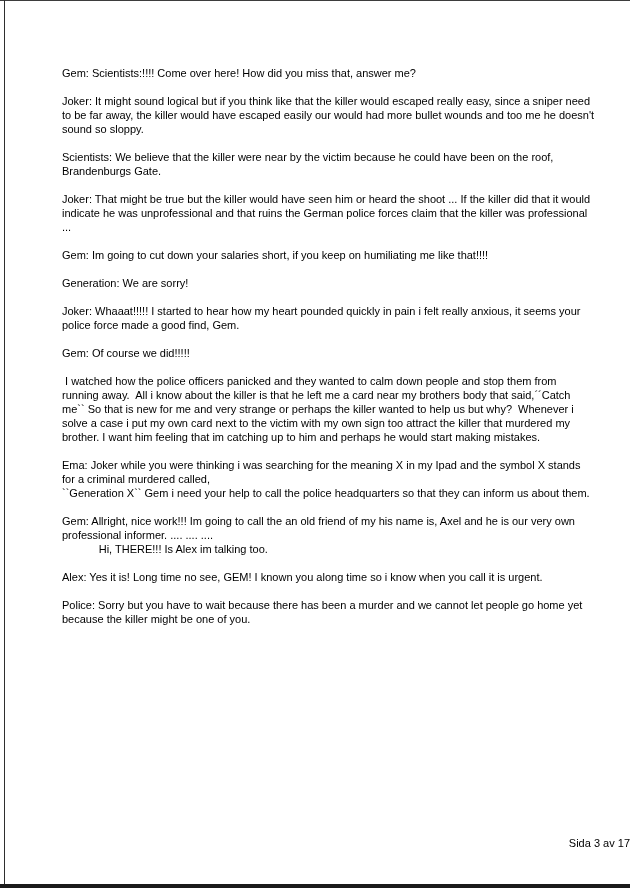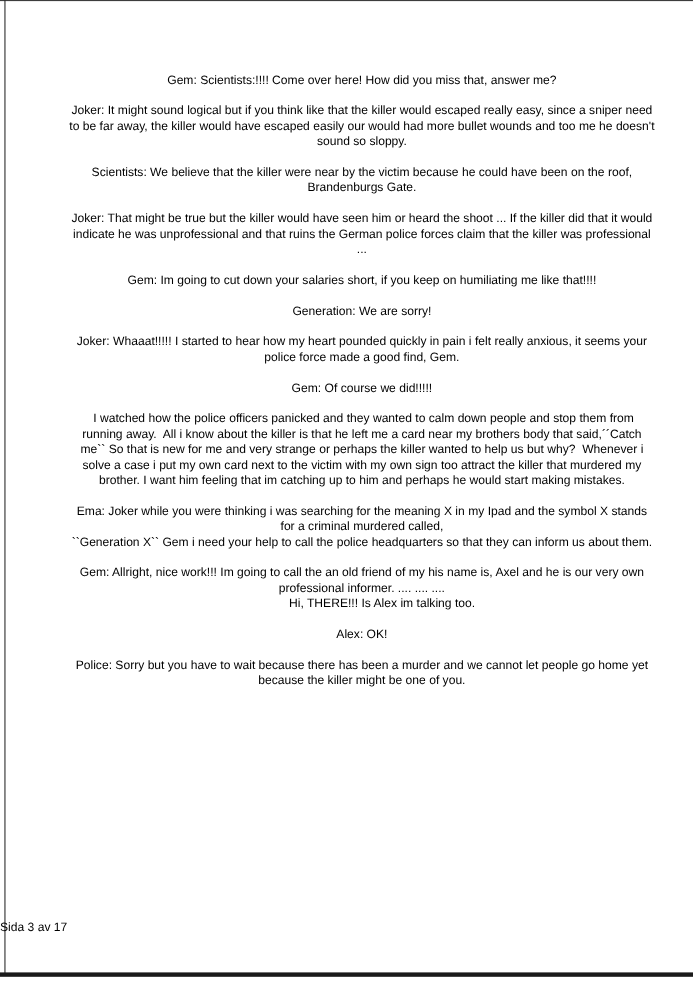--- a/index.html
+++ b/index.html
@@ -41,27 +41,26 @@
   .content {
     position: absolute;
     left: 62px; top: 66px;
     width: 534px;
     font-size: 11px;
     line-height: 14px;
   }
   .content p {
     margin: 0 0 14px 0;
     white-space: pre-wrap;
-    text-align: center;
   }
   .footer {
     position: absolute;
     top: 836px; left: 0;
     width: 630px;
-    text-align: left;
+    text-align: right;
     font-size: 11px;
     line-height: 14px;
   }
 </style>
 </head>
 <body>
 
 <div class="page">
   <div class="edge-top"></div>
   <div class="edge-left"></div>
@@ -73,20 +72,20 @@
     <p>Joker: That might be true but the killer would have seen him or heard the shoot ... If the killer did that it would indicate he was unprofessional and that ruins the German police forces claim that the killer was professional ...</p>
     <p>Gem: Im going to cut down your salaries short, if you keep on humiliating me like that!!!!</p>
     <p>Generation: We are sorry!</p>
     <p>Joker: Whaaat!!!!! I started to hear how my heart pounded quickly in pain i felt really anxious, it seems your police force made a good find, Gem.</p>
     <p>Gem: Of course we did!!!!!</p>
     <p> I watched how the police officers panicked and they wanted to calm down people and stop them from running away.  All i know about the killer is that he left me a card near my brothers body that said,´´Catch me`` So that is new for me and very strange or perhaps the killer wanted to help us but why?  Whenever i solve a case i put my own card next to the victim with my own sign too attract the killer that murdered my brother. I want him feeling that im catching up to him and perhaps he would start making mistakes.</p>
     <p>Ema: Joker while you were thinking i was searching for the meaning X in my Ipad and the symbol X stands for a criminal murdered called,
 ``Generation X`` Gem i need your help to call the police headquarters so that they can inform us about them.</p>
     <p>Gem: Allright, nice work!!! Im going to call the an old friend of my his name is, Axel and he is our very own professional informer. .... .... ....
             Hi, THERE!!! Is Alex im talking too.</p>
-    <p>Alex: OK!</p>
+    <p>Alex: Yes it is! Long time no see, GEM! I known you along time so i know when you call it is urgent.</p>
     <p>Police: Sorry but you have to wait because there has been a murder and we cannot let people go home yet because the killer might be one of you.</p>
   </div>
 
   <div class="footer">Sida 3 av 17</div>
 
   <div class="bottom-bar"></div>
 </div>
 
 </body></html>

